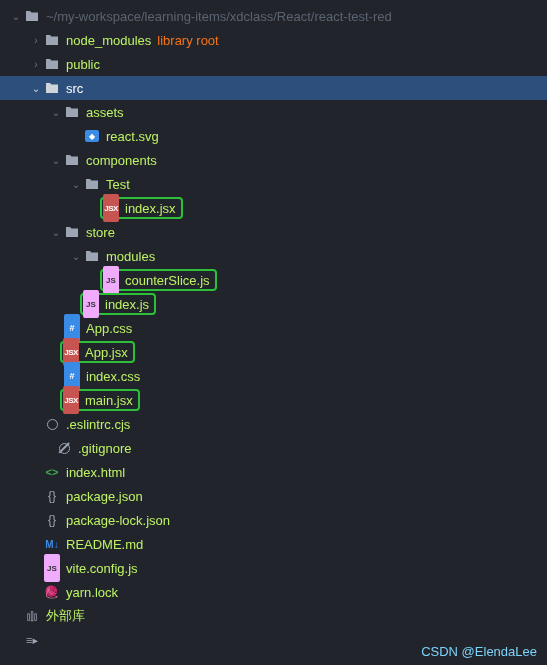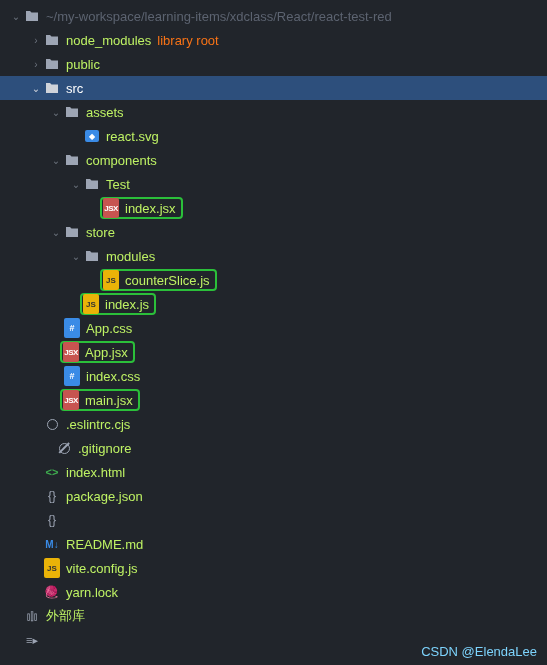--- a/index.html
+++ b/index.html
@@ -53,26 +53,26 @@
     position: absolute;
     bottom: 6px;
     right: 10px;
     color: #7dd3fc;
     font-size: 13px;
     margin-top: 28px;
   }
   
   .ico-folder { fill: #9da5b4; }
   .ico-badge {
-    width: 16px; height: 20px; border-radius: 2px;
+    width: 16px; height: 28px; border-radius: 2px;
     display: flex; align-items: center; justify-content: center;
     font-size: 8px; font-weight: 700; font-family: sans-serif;
   }
   .jsx-badge { background: #c75450; color: #fff; letter-spacing: -0.5px; }
-  .js-badge { background: #eab308; color: #333; }
+  .js-badge { background: #f0abfc; color: #333; }
   .css-badge { background: #3a8be6; color: #fff; font-size: 9px; }
   .md-badge { color: #3a8be6; font-weight: 700; font-size: 10px; }
   .json-ico { color: #9da5b4; font-size: 12px; }
   .html-ico { color: #3fae4f; font-size: 11px; font-weight: 600; }
   .svg-ico { background: #3a8be6; color:#fff; font-size:8px; border-radius:2px; width:14px; height:12px; display:flex; align-items:center; justify-content:center; }
   .circle-ico { border: 1.5px solid #9da5b4; border-radius: 50%; width: 11px; height: 11px; }
   .slash-ico { position: relative; }
   .slash-ico::after { content:""; position:absolute; width:14px; height:1.5px; background:#9da5b4; transform:rotate(-45deg); }
   .yarn-ico { color:#4d9fd6; font-size:12px; }
   .lib-ico { color:#9da5b4; font-size:11px; }
@@ -265,20 +265,21 @@
     <span class="icon">
         <span class="json-ico">{}</span>
       </span>
     <span class="label">package.json</span>
   </div>
 
   <div class="row" style="padding-left:44px">
     <span class="icon">
         <span class="json-ico">{}</span>
       </span>
+    <span class="label">package-lock.json</span>
   </div>
 
   <div class="row" style="padding-left:44px">
     <span class="icon">
         <span class="md-badge">M↓</span>
       </span>
     <span class="label">README.md</span>
   </div>
 
   <div class="row" style="padding-left:44px">

